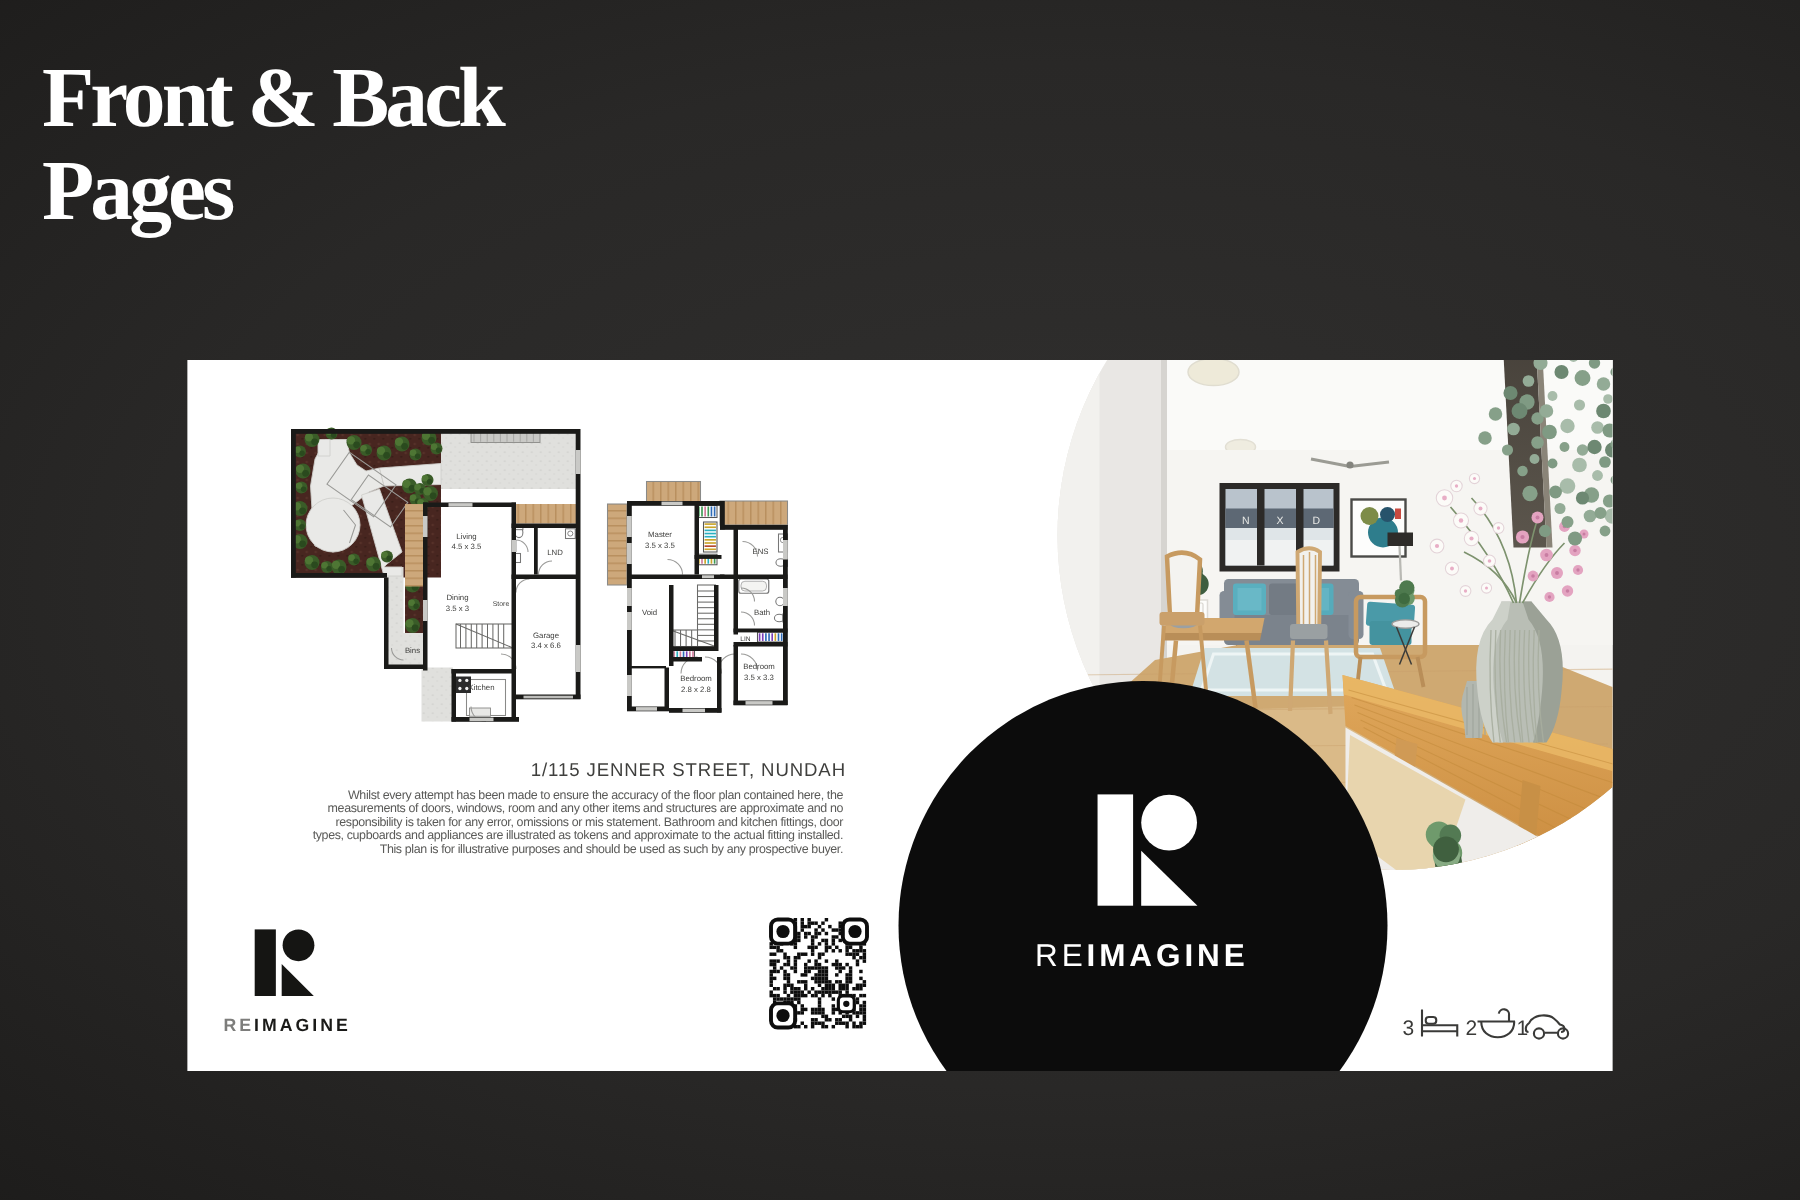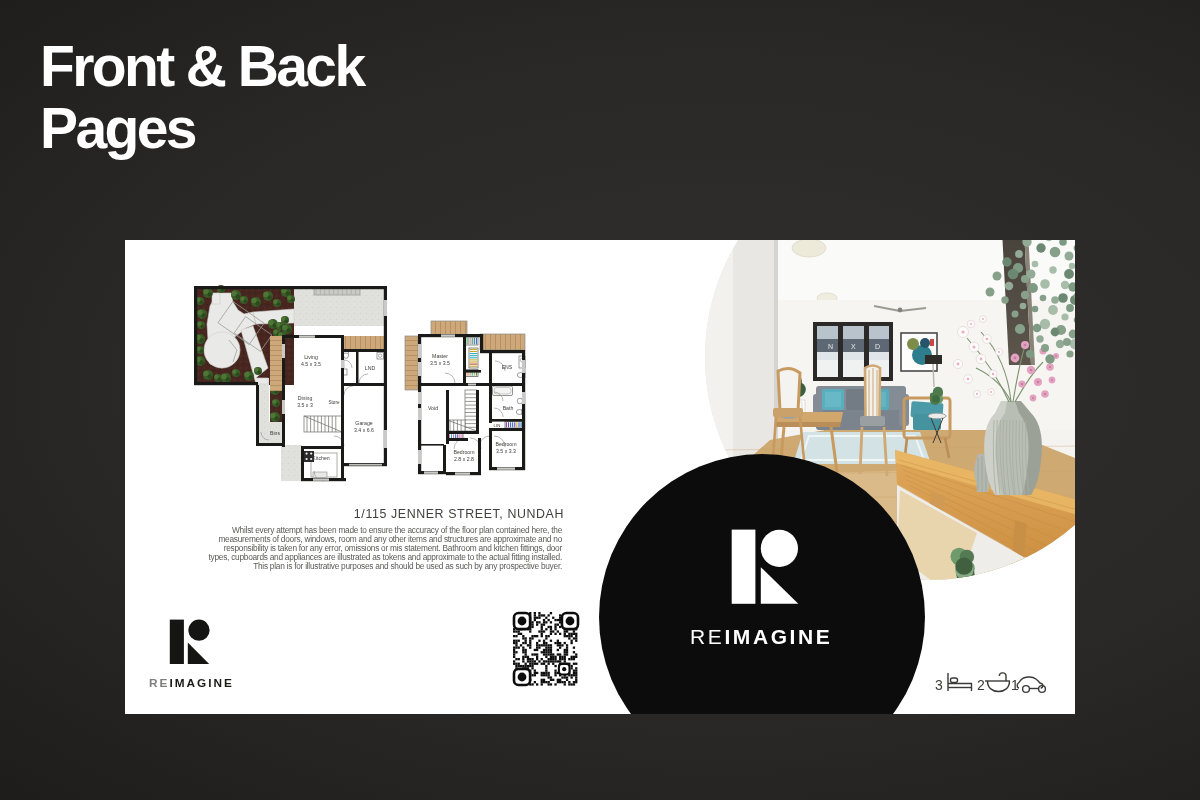--- a/index.html
+++ b/index.html
@@ -1,17 +1,17 @@
 <!DOCTYPE html>
 <html><head><meta charset="utf-8">
 <style>
 html,body{margin:0;padding:0;width:1200px;height:800px;overflow:hidden;}
 body{font-family:"Liberation Sans",sans-serif;
 background:radial-gradient(115% 95% at 60% 48%, #31302f 0%, #292827 45%, #1c1b1a 80%, #131312 100%);}
-.title{position:absolute;left:40px;top:35px;color:#fff;font-weight:bold;font-size:57px;line-height:62px;letter-spacing:-2.6px;}
+.title{position:absolute;left:28px;top:35px;color:#fff;font-weight:bold;font-size:57px;line-height:62px;letter-spacing:-2.6px;font-family:Liberation Serif, serif;}
 .card{position:absolute;left:125px;top:240px;width:950px;height:474px;background:#fff;}
 </style></head>
 <body>
 
 <div class="title">Front &amp; Back<br>Pages</div>
 
 <div class="card">
 <svg width="950" height="474" viewBox="0 0 950 474" font-family="Liberation Sans, sans-serif">
 <defs>
 <clipPath id="photoclip">

